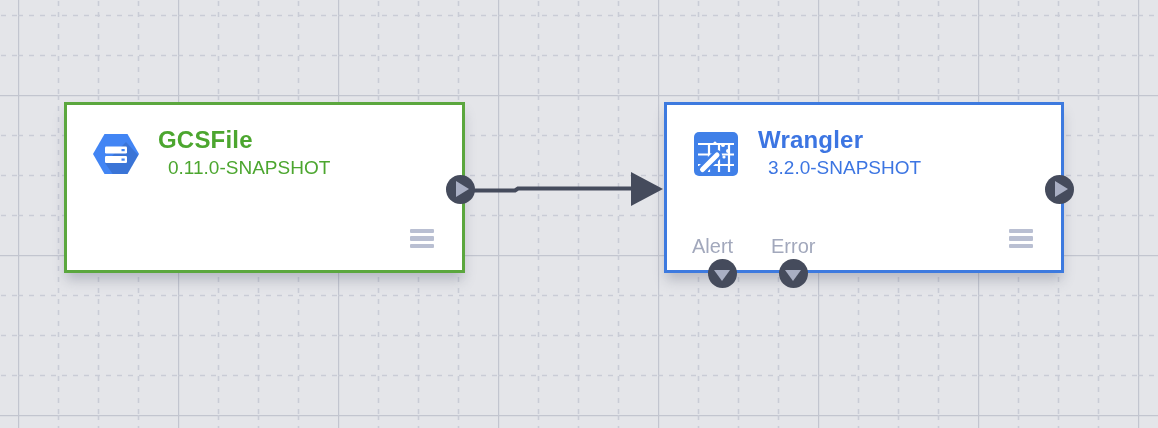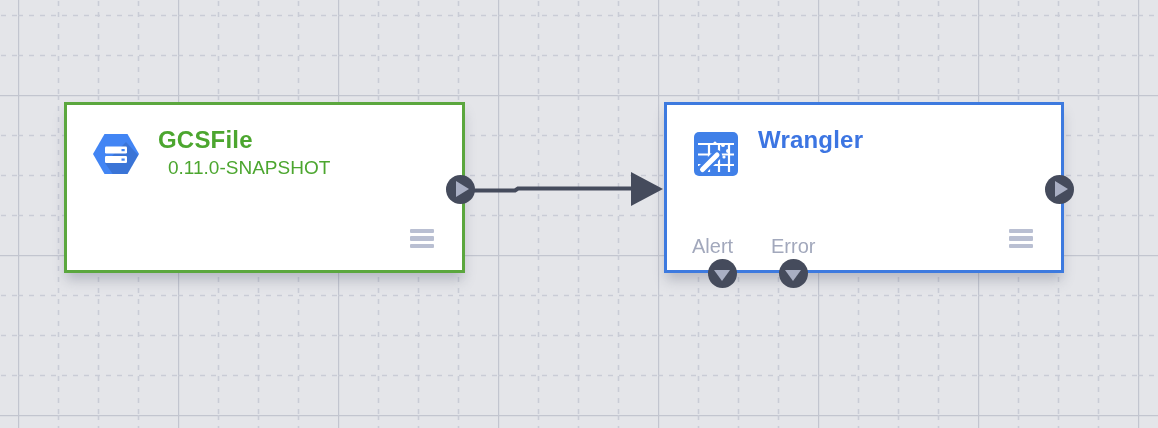--- a/index.html
+++ b/index.html
@@ -152,20 +152,21 @@
             <path d="M10.5 39.5 L25 25" stroke="#ffffff" stroke-width="5" stroke-linecap="round"></path>
             <circle cx="31" cy="15" r="2" fill="#ffffff"></circle>
             <circle cx="36" cy="21" r="2" fill="#ffffff"></circle>
             <circle cx="23" cy="13" r="1.6" fill="#ffffff"></circle>
             <circle cx="32" cy="27" r="1.6" fill="#ffffff"></circle>
           </g>
         </svg>
       </span>
       <div>
         <div class="node-title blue-text">Wrangler</div>
+        <div class="node-version blue-text">3.2.0-SNAPSHOT</div>
       </div>
     </div>
     <div class="menu">
         <i></i>
         <i></i>
         <i></i>
       </div>
 
     <span class="port-label label-alert">Alert</span>
     <span class="port-label label-error">Error</span>

